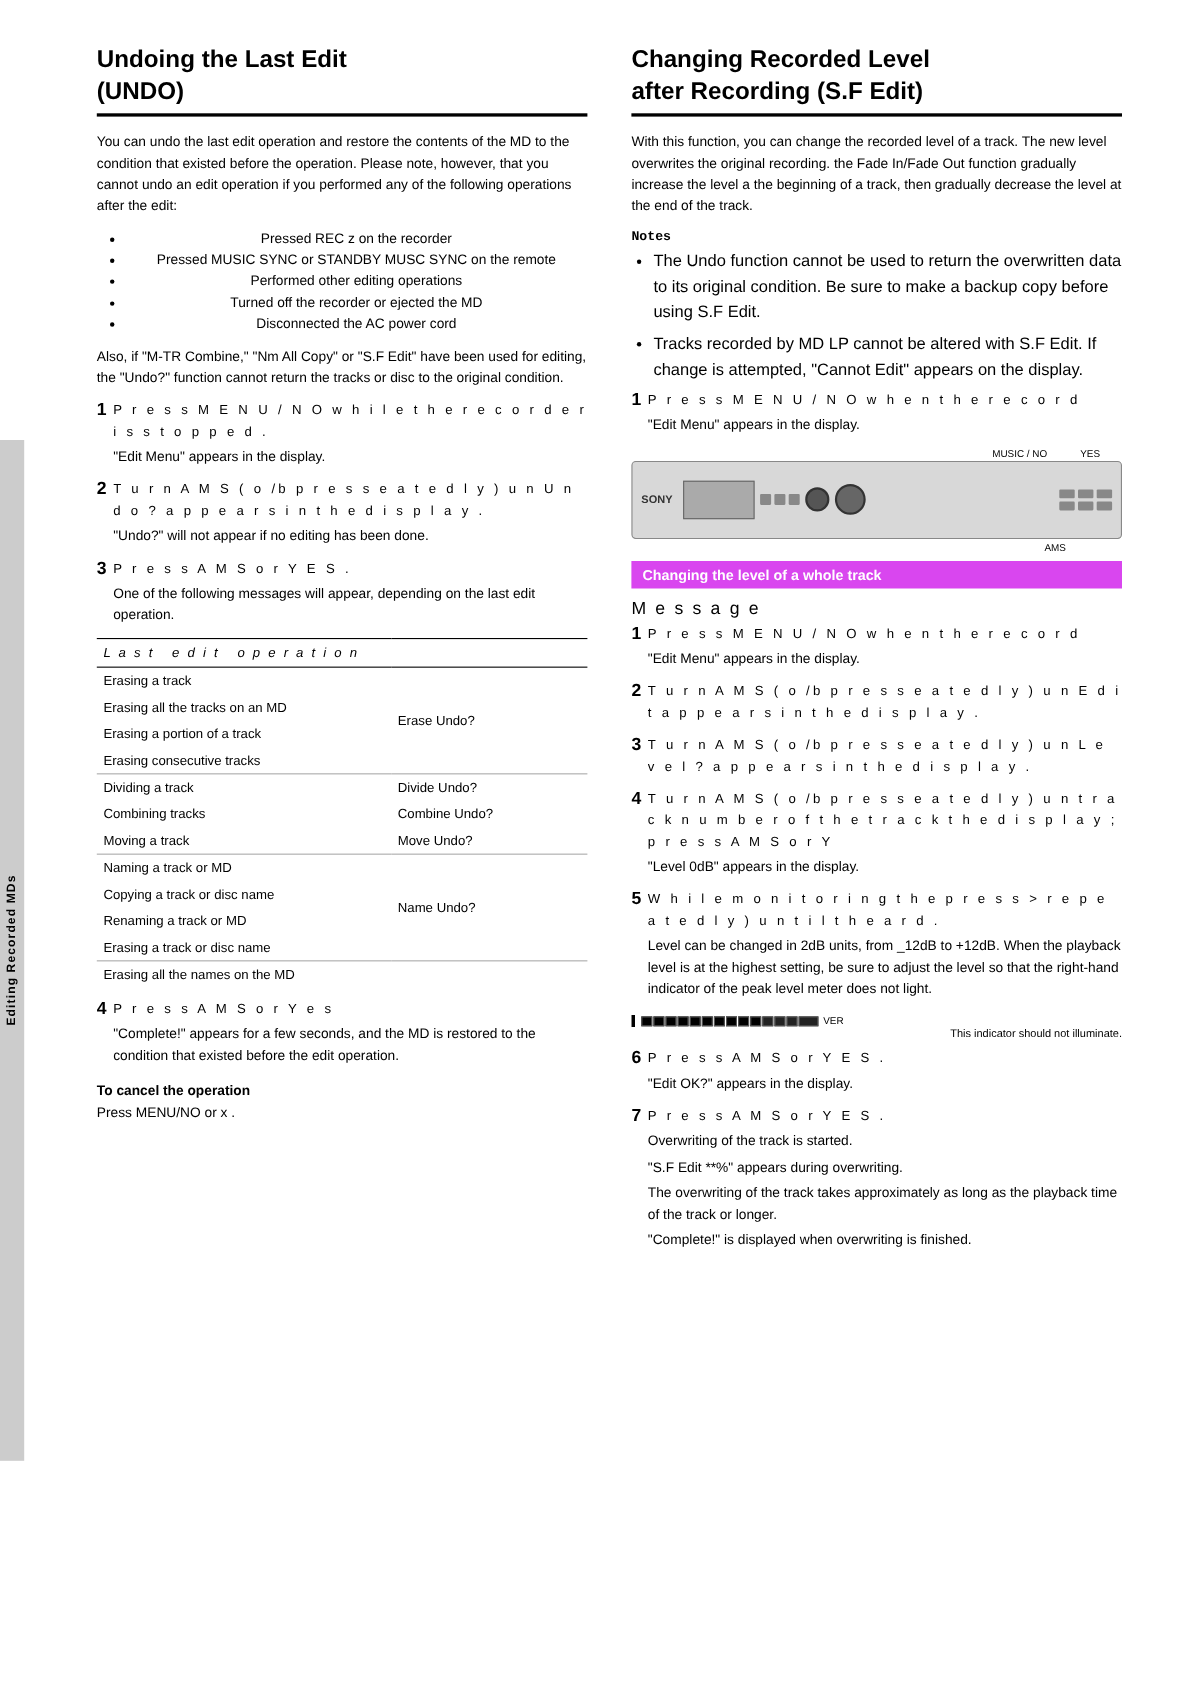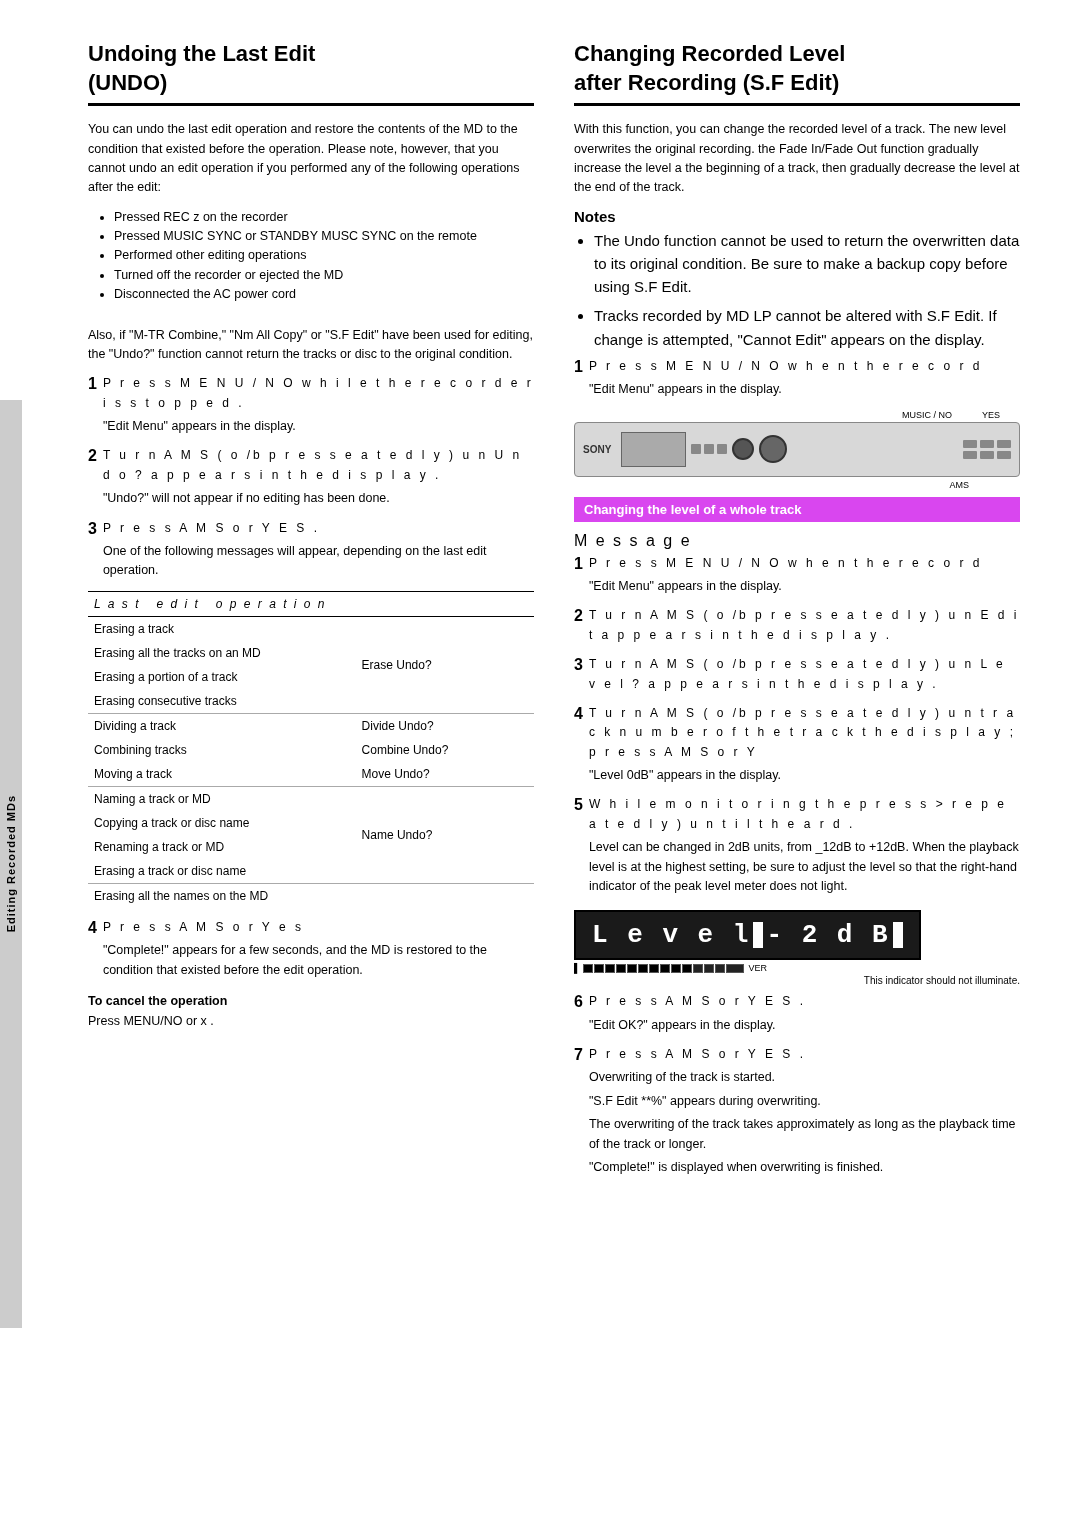--- a/index.html
+++ b/index.html
@@ -50,21 +50,22 @@
     }
 
     .body-text {
       font-size: 12.5px;
       line-height: 1.55;
       margin-bottom: 10px;
     }
 
     .bullet-list {
       margin-left: 16px;
-      margin-bottom: 21px;
+      margin-bottom: 10px;
+      text-align: center;
     }
 
     .bullet-list li {
       font-size: 12.5px;
       line-height: 1.55;
       list-style: disc;
       margin-left: 10px;
     }
 
     .step {
@@ -123,22 +124,23 @@
     .undo-table tr td:first-child {
       width: 60%;
     }
 
     .undo-table tr td:last-child {
       width: 40%;
     }
 
     .notes-heading {
       font-weight: bold;
-      font-size: 15px;
+      font-size: 12px;
       margin-bottom: 4px;
+      font-family: Liberation Mono, monospace;
     }
 
     .notes-list {
       margin-left: 10px;
     }
 
     .notes-list li {
       font-size: 15px;
       line-height: 1.55;
       list-style: disc;
@@ -192,21 +194,21 @@
       display: flex;
       justify-content: flex-end;
       font-size: 9px;
       gap: 30px;
       padding-right: 20px;
       margin-bottom: 2px;
     }
 
     .sony-device {
       width: 100%;
-      height: 55px;
+      height: 71px;
       background: #d8d8d8;
       border: 1.5px solid #888;
       border-radius: 4px;
       position: relative;
       display: flex;
       align-items: center;
       padding: 0 8px;
       gap: 5px;
     }
 
@@ -548,26 +550,20 @@
 
         <div class="step">
           <span class="step-number">5</span>
           <div class="step-content">
             <span class="spaced-text">W h i l e  m o n i t o r i n g  t h e  p r e s s &gt;  r e p  e a t e d  l  y ) u n t i l  t  h e a r d .</span>
             <p class="step-note">Level can be changed in 2dB units, from _12dB to +12dB. When the playback level is at the highest setting, be sure to adjust the level so that the right-hand indicator of the peak level meter does not light.</p>
           </div>
         </div>
 
         <div class="level-display-wrapper">
-          <div class="level-box">
-            <span>L e v e l</span>
-            <span style="display:inline-block;width:10px;height:26px;background:#fff;"></span>
-            <span> - 2 d B</span>
-            <span style="display:inline-block;width:10px;height:26px;background:#fff;"></span>
-          </div>
           <div class="meter-row">
             <span style="font-size:9px;margin-right:3px;">▌</span>
             <div class="meter-segs">
               <div class="seg lit"></div>
               <div class="seg lit"></div>
               <div class="seg lit"></div>
               <div class="seg lit"></div>
               <div class="seg lit"></div>
               <div class="seg lit"></div>
               <div class="seg lit"></div>

